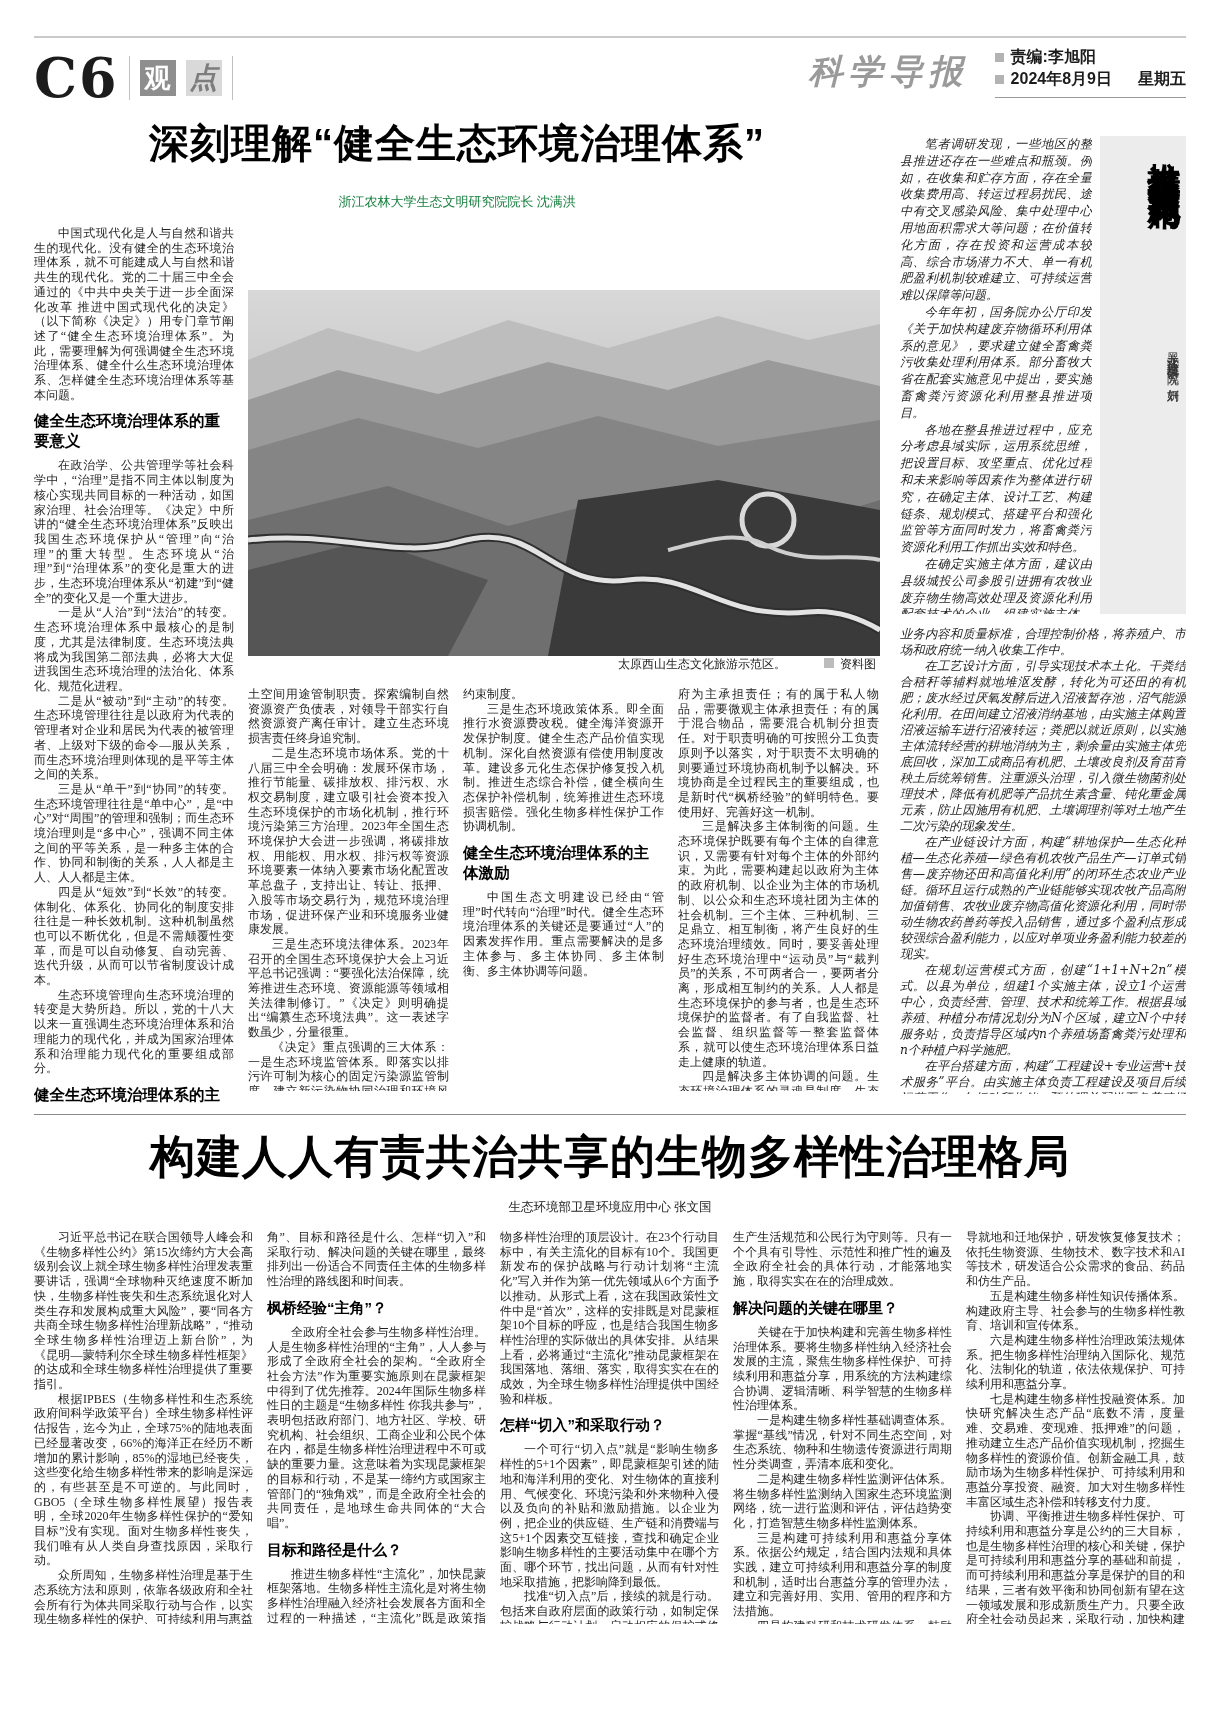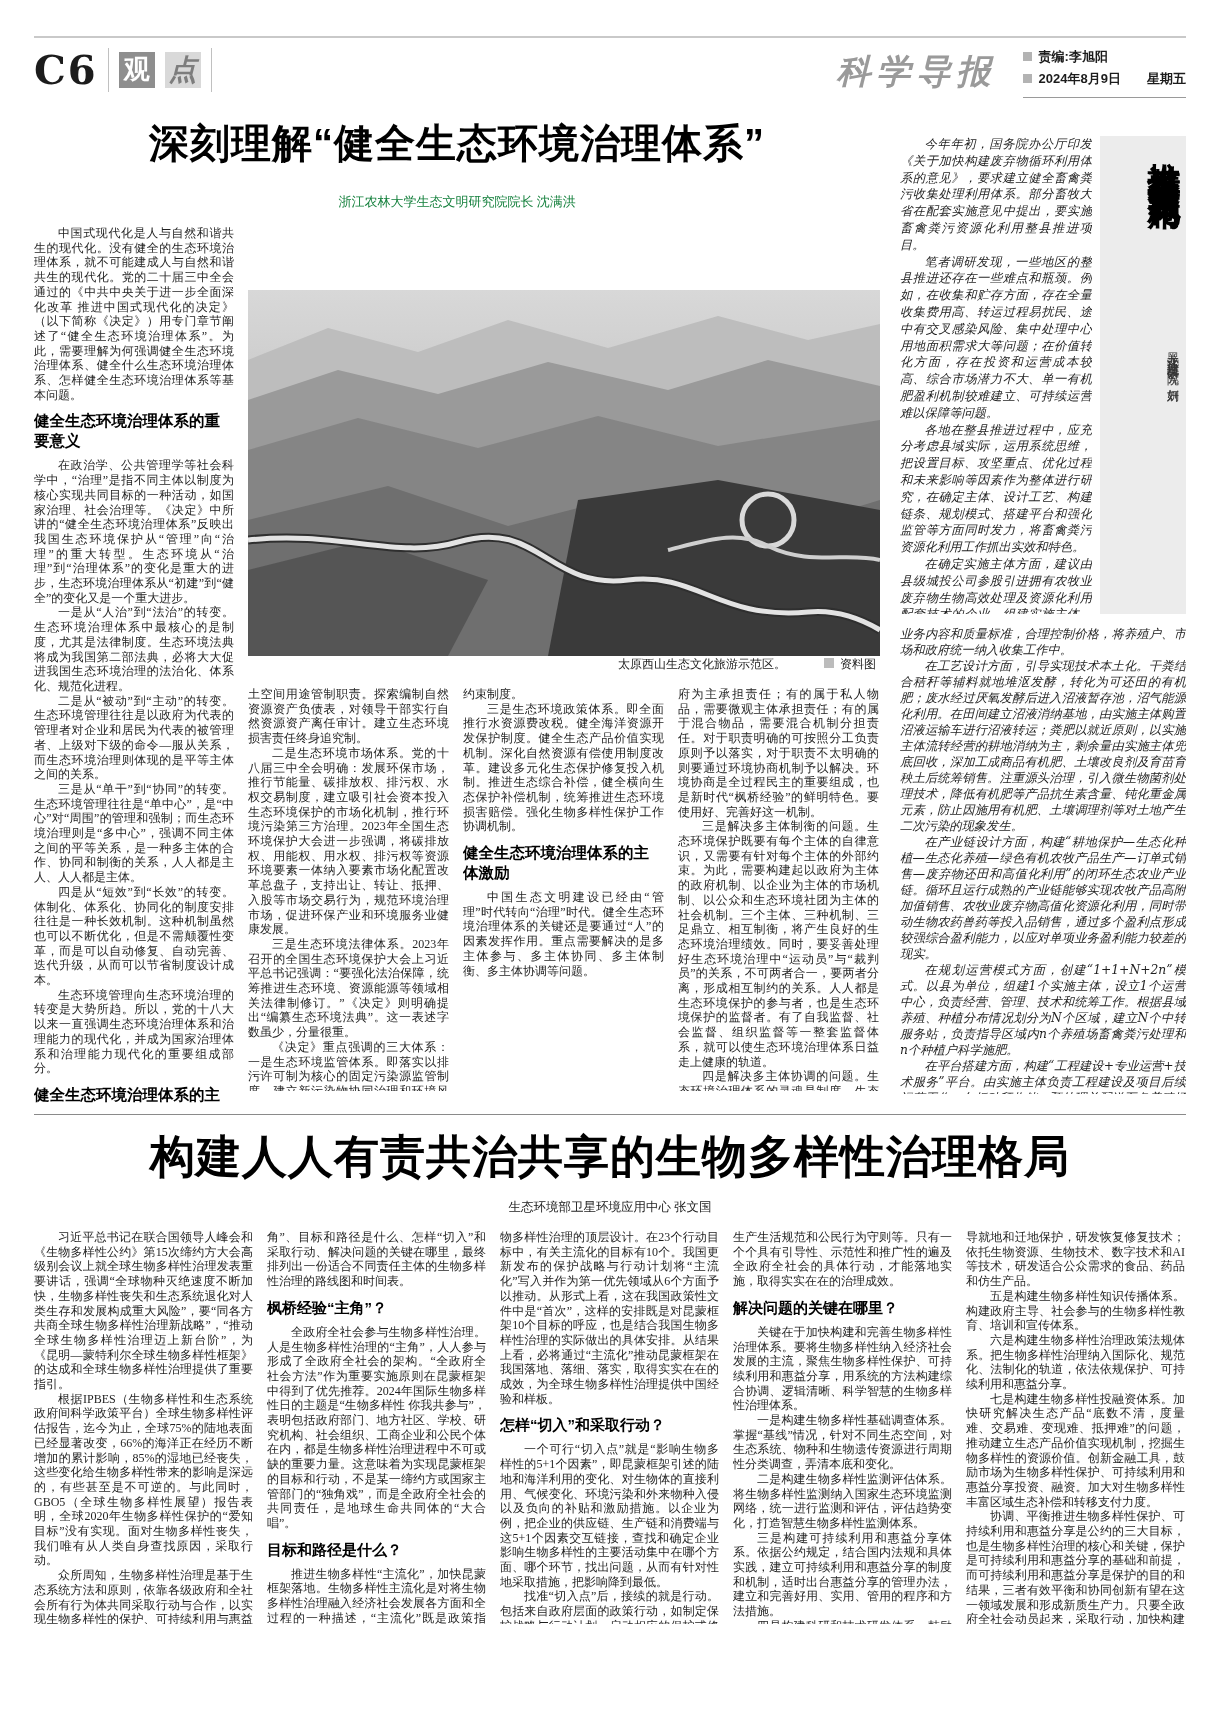--- a/index.html
+++ b/index.html
@@ -4,31 +4,31 @@
 <style>
   * { margin:0; padding:0; box-sizing:border-box; }
   body { background:#e8e8e8; }
   .page { width:1220px; height:1725px; background:#fff; position:relative; overflow:hidden;
           font-family:"Liberation Serif","DejaVu Serif",serif; color:#1c1c1c; margin:0 auto; }
 
   
   .header { margin:36px 34px 0; border-top:2px solid #c9c9c9; padding-top:8px;
             display:flex; justify-content:space-between; align-items:flex-start; height:66px; }
   .header-left { display:flex; align-items:center; gap:10px; }
-  .page-no { font-size:40px; font-weight:bold; font-family:"DejaVu Serif",serif; letter-spacing:2px; }
+  .page-no { font-size:54px; font-weight:bold; font-family:"DejaVu Serif",serif; letter-spacing:2px; }
   .vbar { width:1px; height:44px; background:#c0c0c0; }
   .badge1 { width:36px; height:36px; background:#8e8e8e; color:#fff; font-family:"Liberation Sans",sans-serif;
             font-weight:bold; font-size:26px; display:flex; align-items:center; justify-content:center; }
   .badge2 { width:36px; height:36px; background:#d9d9d9; color:#7d7d7d; font-style:italic;
             font-family:"DejaVu Serif",serif; font-weight:bold; font-size:28px;
             display:flex; align-items:center; justify-content:center; }
   .header-right { display:flex; align-items:center; gap:26px; }
   .masthead { font-size:34px; color:#9a9a9a; font-style:italic; font-weight:bold;
               font-family:"DejaVu Serif",serif; letter-spacing:6px; }
-  .pubinfo { font-family:"Liberation Sans",sans-serif; font-size:13px; font-weight:bold;
+  .pubinfo { font-family:"Liberation Sans",sans-serif; font-size:16px; font-weight:bold;
              border-bottom:1px solid #9a9a9a; padding-bottom:7px; line-height:22px; }
   .sq { display:inline-block; width:9px; height:9px; background:#b3b3b3; margin-right:7px; }
   .weekday { margin-left:26px; }
 
   
   .content-top { display:flex; margin:0 34px; }
   .main-article { width:846px; }
   .headline-area { text-align:center; margin-top:14px; height:110px; }
   .main-headline { font-family:"Liberation Sans","DejaVu Sans",sans-serif; font-weight:bold;
                    font-size:40px; letter-spacing:1px; white-space:nowrap; color:#000; }
@@ -158,22 +158,22 @@
                 <p class="para">四是解决多主体协调的问题。生态环境治理体系的灵魂是制度。生态文明制度都是针对不同类型的主体的。因此，各个主体的职能分工、各个区域的功能分区，都是提高生态环境治理绩效的有效手段。但是，</p>
               </div>
           </div>
         </div>
       </div>
     </div>
 
     <div class="sidebar kai">
       <div class="sidebar-top">
         <div class="sidebar-col">
+            <p class="para">笔者调研发现，一些地区的整县推进还存在一些难点和瓶颈。例如，在收集和贮存方面，存在全量收集费用高、转运过程易扰民、途中有交叉感染风险、集中处理中心用地面积需求大等问题；在价值转化方面，存在投资和运营成本较高、综合市场潜力不大、单一有机肥盈利机制较难建立、可持续运营难以保障等问题。</p>
             <p class="para">今年年初，国务院办公厅印发《关于加快构建废弃物循环利用体系的意见》，要求建立健全畜禽粪污收集处理利用体系。部分畜牧大省在配套实施意见中提出，要实施畜禽粪污资源化利用整县推进项目。</p>
-            <p class="para">笔者调研发现，一些地区的整县推进还存在一些难点和瓶颈。例如，在收集和贮存方面，存在全量收集费用高、转运过程易扰民、途中有交叉感染风险、集中处理中心用地面积需求大等问题；在价值转化方面，存在投资和运营成本较高、综合市场潜力不大、单一有机肥盈利机制较难建立、可持续运营难以保障等问题。</p>
             <p class="para">各地在整县推进过程中，应充分考虑县域实际，运用系统思维，把设置目标、攻坚重点、优化过程和未来影响等因素作为整体进行研究，在确定主体、设计工艺、构建链条、规划模式、搭建平台和强化监管等方面同时发力，将畜禽粪污资源化利用工作抓出实效和特色。</p>
             <p class="para">在确定实施主体方面，建议由县级城投公司参股引进拥有农牧业废弃物生物高效处理及资源化利用配套技术的企业，组建实施主体，流转配置相应规模的耕地。通过招投标等方式组织社会中具备能力的企业，以县域为单位，统一开展固、液态畜禽粪污收集作业，约定科学、规范的</p>
           </div>
         <div class="side-titlebox">
           <span class="side-title">推进整县畜禽粪污资源化利用</span>
           <span class="side-author"><span>黑龙江省环境科学研究院</span>　<span>刘妍</span></span>
         </div>
       </div>
       <div class="sidebar-wide">
           <p class="para cont">业务内容和质量标准，合理控制价格，将养殖户、市场和政府统一纳入收集工作中。</p>

